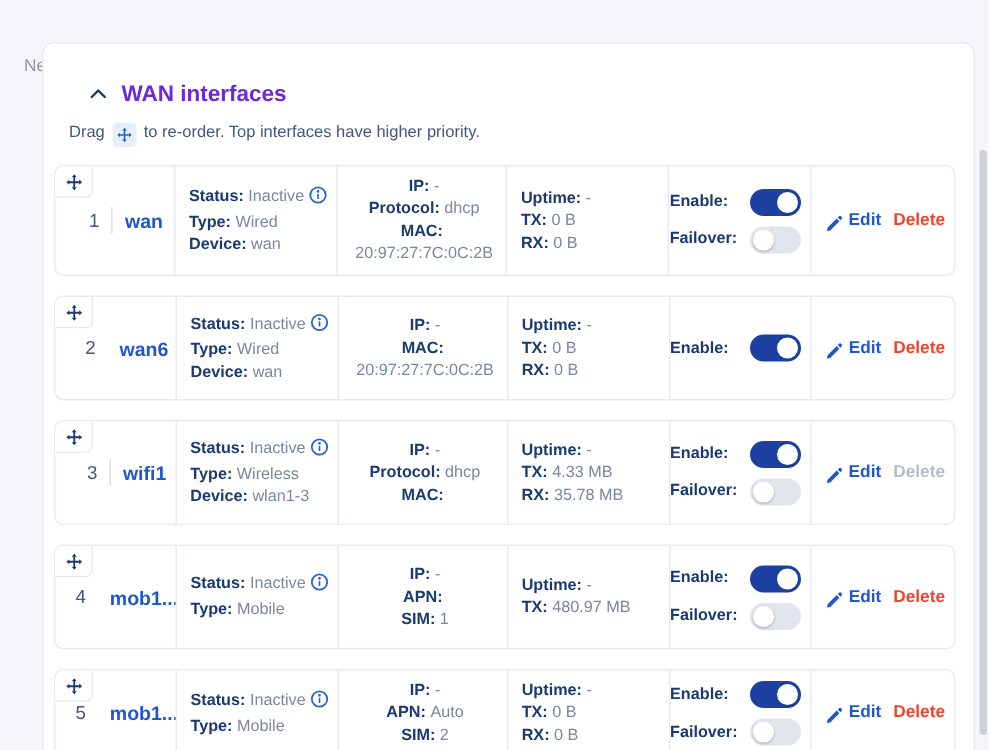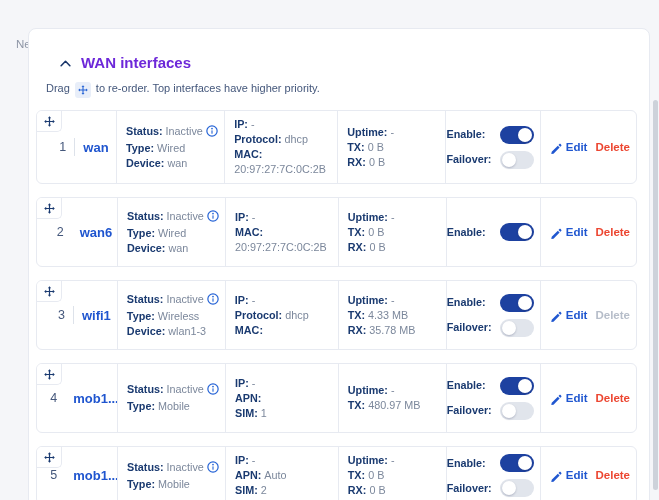--- a/index.html
+++ b/index.html
@@ -28,21 +28,21 @@
   .drag-tab { position:absolute; top:0; left:0; width:25px; height:21px; background:#fff;
               border-right:1px solid #e7eaf1; border-bottom:1px solid #e7eaf1;
               border-radius:5px 0 5px 0; border-bottom-right-radius:5px;
               display:flex; align-items:center; justify-content:center; color:#1a3a70; cursor:move; }
 
   .cell { display:flex; flex-direction:column; justify-content:center;
           padding:6px 6px 6px 9px; font-size:10.8px; line-height:15px; border-left:1px solid #e7eaf1; }
   .cell.c-name { border-left:none; flex-direction:row; align-items:center; gap:8px;
                  width:80px; padding-left:21px; }
   .c-status { width:110px; }
-  .c-ip     { width:115px; }
+  .c-ip     { width:115px;text-align:center; }
   .c-uptime { width:110px; }
   .c-toggles{ width:96px; padding-left:0; }
   .c-actions{ flex:1; flex-direction:row; align-items:center; justify-content:center; gap:8px; }
 
   .num { color:#44577b; font-size:12.5px; }
   .vdiv { width:1px; height:18px; background:#dde2ea; }
   .iface-name { color:#1f55cf; font-weight:700; font-size:13px; text-decoration:none; cursor:pointer; }
 
   .line { white-space:nowrap; }
   .lbl { font-weight:700; color:#1a3a70; margin-right:3px; }

